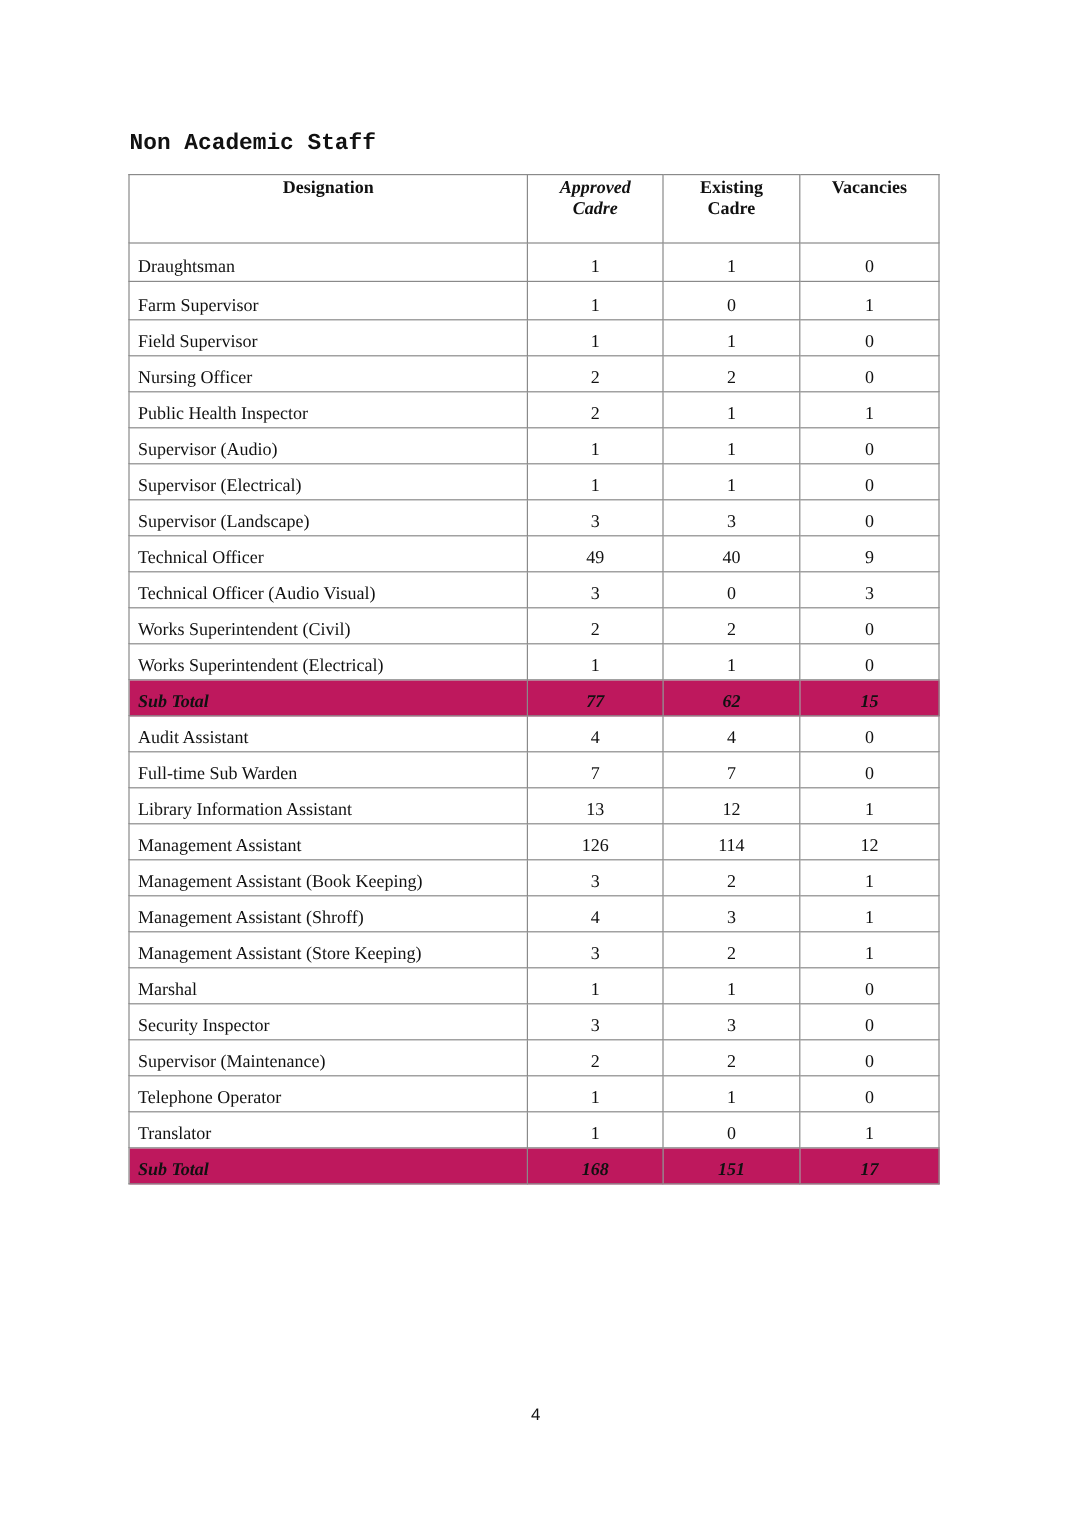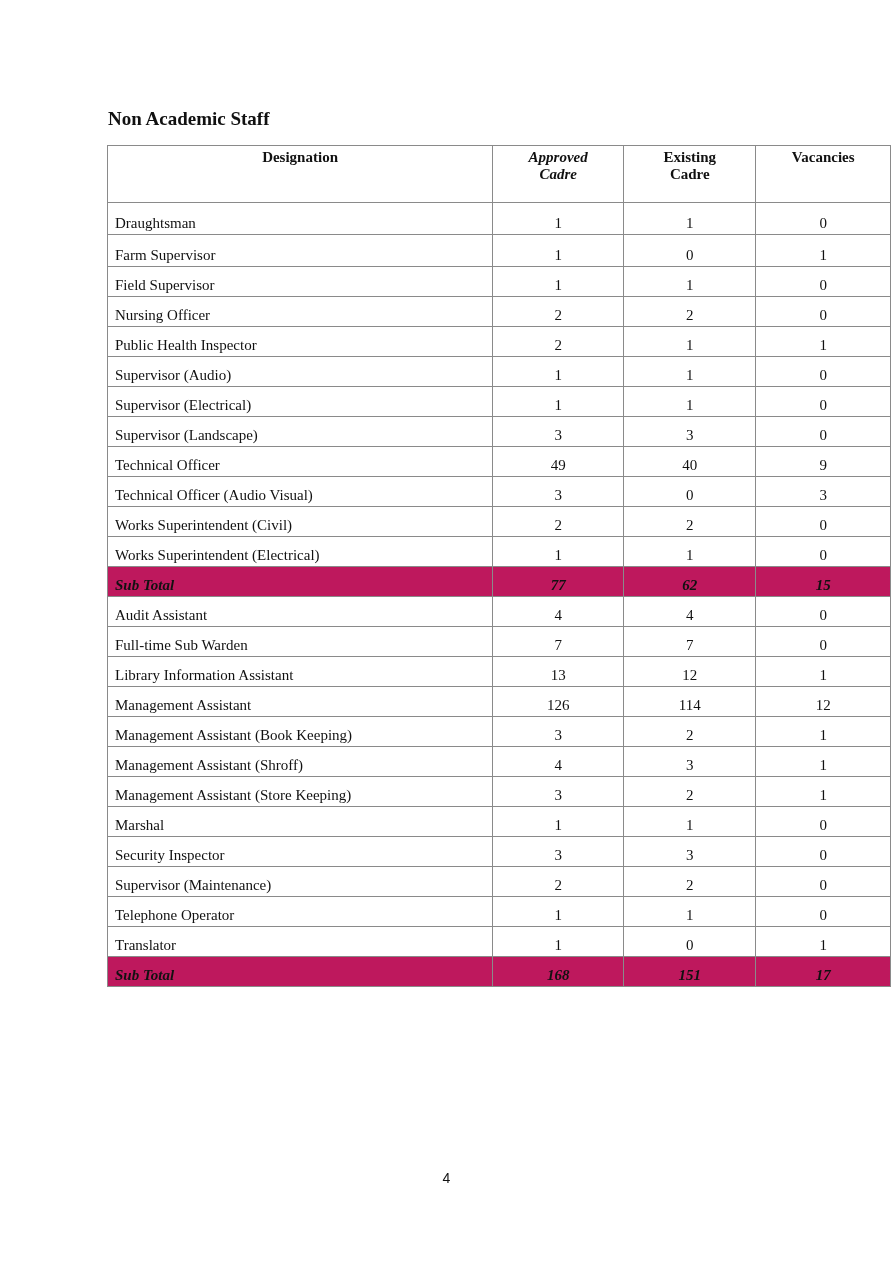--- a/index.html
+++ b/index.html
@@ -1,19 +1,19 @@
 <!DOCTYPE html>
 <html><head>
 <meta charset="utf-8">
 <style>
   html, body { margin: 0; padding: 0; background: #ffffff; }
   body { width: 893px; height: 1262px; position: relative; overflow: hidden;
          font-family: "Liberation Serif", "DejaVu Serif", serif; color: #111; }
-  .page-title { position: absolute; left: 108px; top: 108px; font-size: 19px; font-weight: bold; margin: 0; }
-  table.staff { position: absolute; left: 107px; top: 145px; width: 784px;
+  .page-title { position: absolute; left: 108px; top: 108px; font-size: 19px; font-weight: bold; margin: 0; font-family: Liberation Mono, monospace; }
+  table.staff { position: absolute; left: 107px; top: 145px; width: 676px;
                 border-collapse: collapse; font-size: 15px; padding-left: 36px; }
   table.staff td, table.staff th { border: 1px solid #8a8a8a; padding: 0 0 0 7px; vertical-align: bottom; }
   table.staff th { font-weight: bold; text-align: center; vertical-align: top; padding: 3px 4px 0; font-size: 15px; line-height: 17px; height: 53px; }
   col.c1 { width: 332px; } col.c2 { width: 113px; } col.c3 { width: 114px; } col.c4 { width: 116px; }
   tr.section td { background: #f0f0f0; font-style: italic; font-weight: bold; height: 30px; padding-bottom: 1px; }
   tr.row td { height: 27px; padding-bottom: 2px; }
   tr.row td.num, tr.subtotal td.num { text-align: center; padding-left: 0; }
   tr.subtotal td { background: #be185d; font-style: italic; font-weight: bold; height: 27px; padding-bottom: 2px; }
   tr.row.tall td { height: 29px; }
   .page-number { position: absolute; left: 0; width: 893px; top: 1170px; text-align: center;

